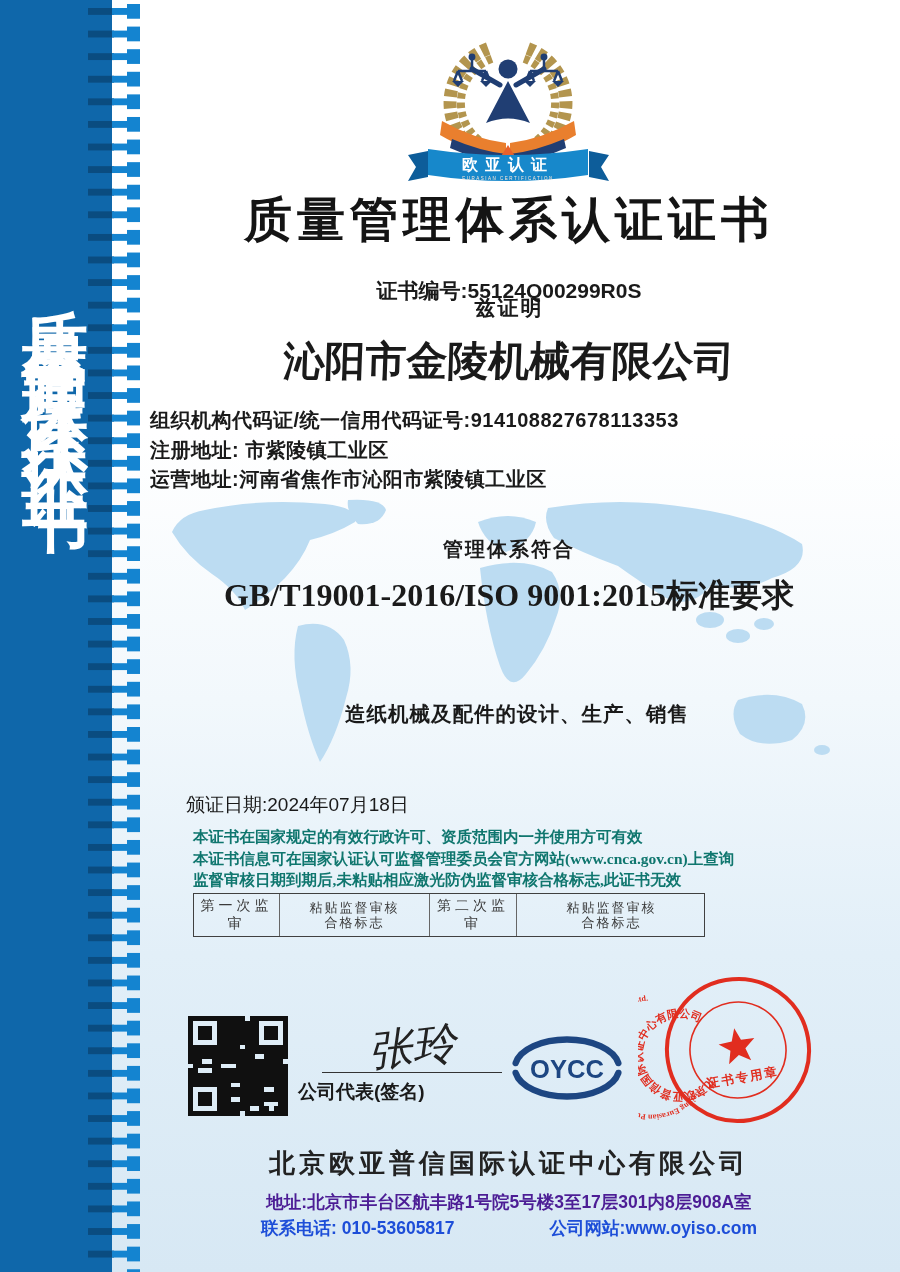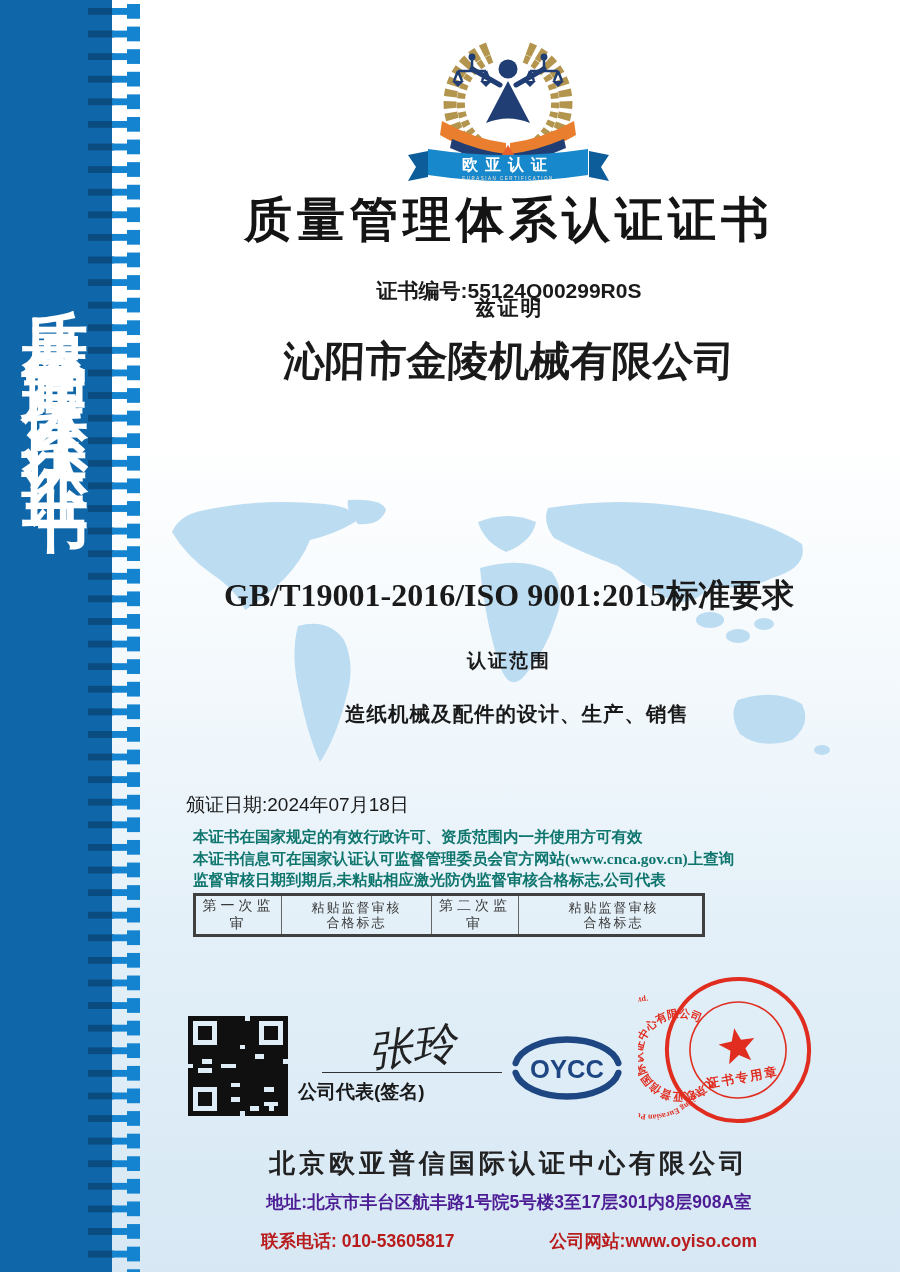--- a/index.html
+++ b/index.html
@@ -41,21 +41,21 @@
   .scopelbl{left:0;top:648px;width:782px;text-align:center;font-size:19px;font-weight:700;letter-spacing:2px;}
   .scope{left:8px;top:700px;width:782px;text-align:center;font-size:20.5px;font-weight:700;letter-spacing:1px;}
 
   .issue{left:68px;top:792px;font-size:19px;font-weight:400;}
   .valid{right:88px;top:792px;font-size:19px;font-weight:700;}
 
   .legal{left:75px;top:826px;width:640px;font-size:15.5px;line-height:21.5px;
        font-family:"Liberation Serif",serif;color:#0f766e;font-weight:600;}
 
   .audit{left:75px;top:893px;width:512px;height:44px;display:grid;
-       grid-template-columns:85px 150px 87px 190px;border:3px solid #404040;box-sizing:border-box;
+       grid-template-columns:85px 150px 87px 190px;border:1px solid #404040;box-sizing:border-box;
        font-family:"Liberation Serif",serif;color:#3a3a3a;}
   .audit .cell{display:flex;align-items:center;justify-content:center;text-align:center;
        border-left:1px solid #666;white-space:pre-line;}
   .audit .cell:first-child{border-left:none;}
   .audit .c1{font-size:14px;letter-spacing:4px;}
   .audit .c2{font-size:13px;line-height:15px;letter-spacing:2px;}
 
   .qr{left:70px;top:1016px;width:100px;height:100px;display:grid;}
   .qr div.on{background:#101010;}
 
@@ -64,21 +64,21 @@
   .sig-line{left:204px;top:1072px;width:180px;border-top:1.5px solid #333;}
   .sig-label{left:180px;top:1079px;width:230px;text-align:left;font-size:19px;font-weight:700;}
 
   .oycc{left:390px;top:1032px;width:118px;height:72px;}
 
   .stamp{left:638px;top:950px;width:200px;height:200px;z-index:3;}
 
   .f-company{left:0;top:1146px;width:782px;text-align:center;font-size:26px;font-weight:800;letter-spacing:4px;color:#222;}
   .f-address{left:0;top:1190px;width:782px;text-align:center;font-size:17.5px;font-weight:600;color:#4c1d95;}
   .f-contact{left:0;top:1216px;width:782px;display:flex;justify-content:center;gap:95px;
-       font-size:17.5px;font-weight:600;color:#b91c1c;margin-top:13px;}
+       font-size:17.5px;font-weight:600;color:#1d4ed8;}
 </style>
 </head>
 <body>
 
 <div>
 
   <div class="abs sidebar"></div>
   <div class="abs sidebar-title">质量管理体系认证证书</div>
   <div class="abs zip zip-dark"></div>
   <div class="abs zip zip-bright"></div>
@@ -139,31 +139,36 @@
         <text x="112" y="141" text-anchor="middle" font-size="16" font-weight="bold" fill="#ffffff" letter-spacing="7">欧亚认证</text>
         <text x="112" y="150.5" text-anchor="middle" font-size="4.5" fill="#fde8d8" letter-spacing="1.5">EURASIAN CERTIFICATION</text>
       </g>
     </svg>
 
     <div class="abs title">质量管理体系认证证书</div>
     <div class="abs certno">证书编号:55124Q00299R0S</div>
     <div class="abs certify">兹证明</div>
     <div class="abs company">沁阳市金陵机械有限公司</div>
 
-
+    <div class="abs info">
+      <div>组织机构代码证/统一信用代码证号:914108827678113353</div>
+      <div>注册地址: 市紫陵镇工业区</div>
+      <div>运营地址:河南省焦作市沁阳市紫陵镇工业区</div>
+    </div>
+
+    <div class="abs conform">管理体系符合</div>
     <div class="abs standard">GB/T19001-2016/ISO 9001:2015标准要求</div>
-    <div class="abs scopelbl">认证范围</div>
     <div class="abs scope">造纸机械及配件的设计、生产、销售</div>
 
     <div class="abs issue">颁证日期:2024年07月18日</div>
 
     <div class="abs legal">
       <div>本证书在国家规定的有效行政许可、资质范围内一并使用方可有效</div>
       <div>本证书信息可在国家认证认可监督管理委员会官方网站(www.cnca.gov.cn)上查询</div>
-      <div>监督审核日期到期后,未粘贴相应激光防伪监督审核合格标志,公司代表</div>
+      <div>监督审核日期到期后,未粘贴相应激光防伪监督审核合格标志,此证书无效</div>
     </div>
 
     <div class="abs audit">
       <div class="cell c1">第一次监审</div>
       <div class="cell c2">粘贴监督审核
 合格标志</div>
       <div class="cell c1">第二次监审</div>
       <div class="cell c2">粘贴监督审核
 合格标志</div>
     </div>

